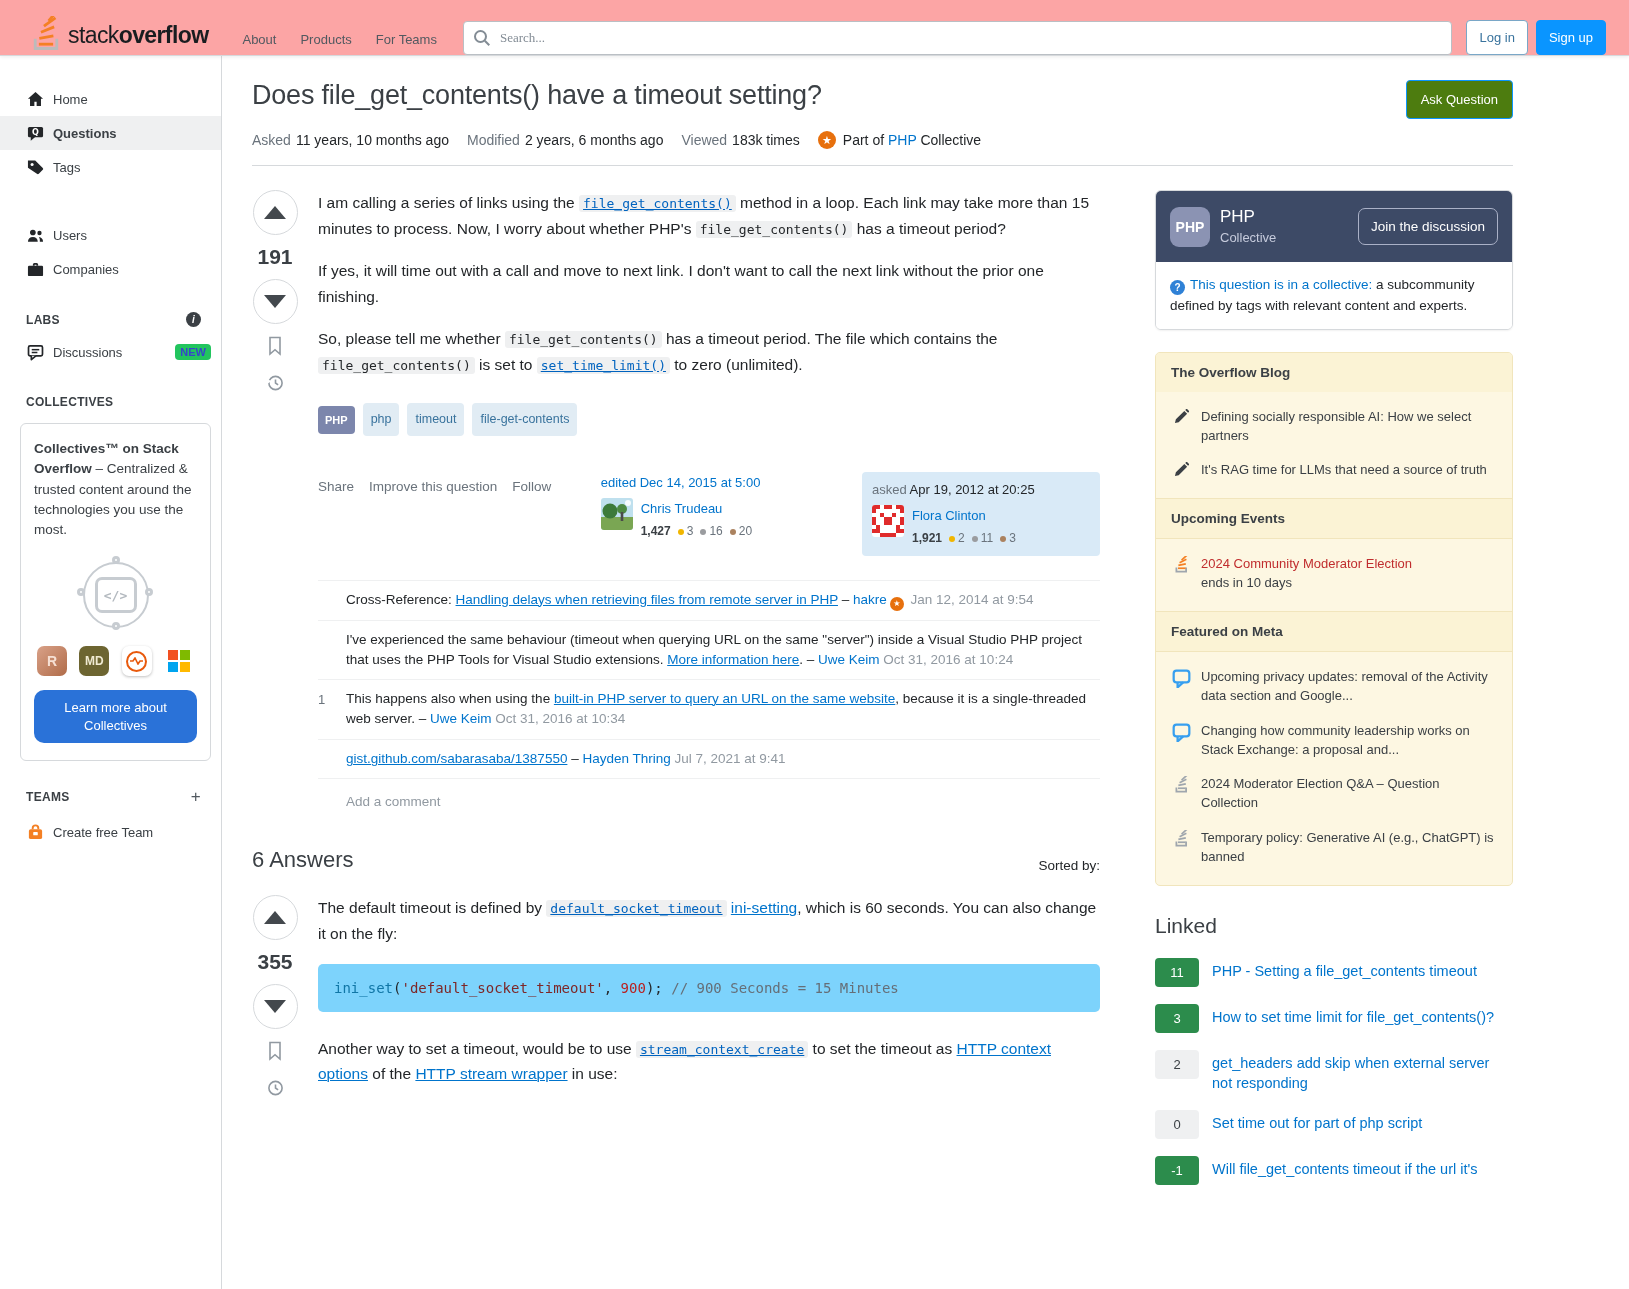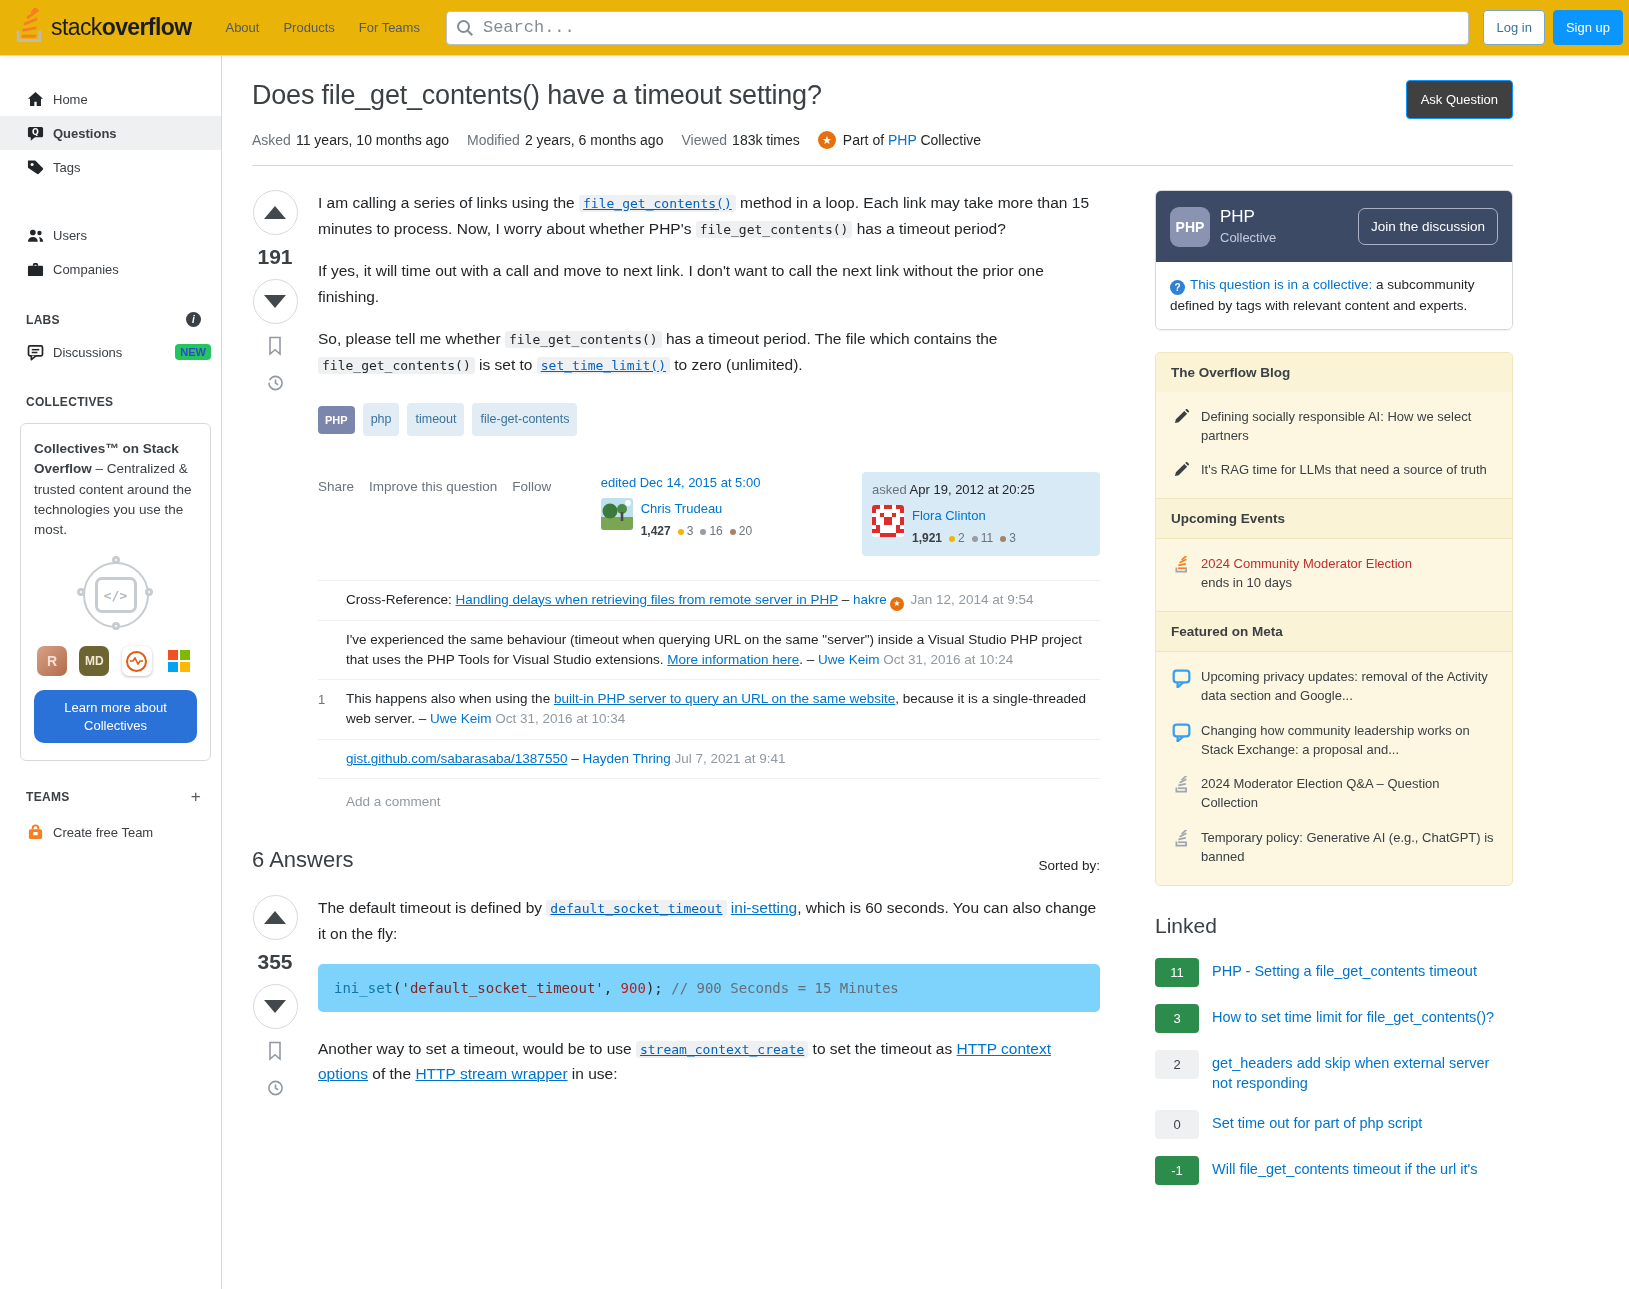--- a/index.html
+++ b/index.html
@@ -2,30 +2,30 @@
 <html><head>
 <meta charset="utf-8">
 <style>
   * { margin:0; padding:0; box-sizing:border-box; }
   html,body { width:1629px; height:1289px; overflow:hidden; background:#fff;
     font-family:"Liberation Sans","DejaVu Sans",sans-serif; color:#232629; }
   a { text-decoration:none; color:inherit; cursor:pointer; }
   .page { width:1629px; height:1289px; overflow:hidden; position:relative; background:#fff; }
 
   
-  .topbar { height:56px; display:flex; align-items:center; padding:0 6px;
-    border-bottom:1px solid #d6d9dc; box-shadow:0 1px 4px rgba(0,0,0,.08); position:relative; z-index:5; background:#eab308; }
+  .topbar { height:56px; display:flex; align-items:flex-end; padding:0 23px;
+    border-bottom:1px solid #d6d9dc; box-shadow:0 1px 4px rgba(0,0,0,.08); position:relative; z-index:5; background:#fca5a5; }
   .logo { display:flex; align-items:center; gap:7px; padding:0 8px; }
   .logo-text { font-size:23px; letter-spacing:-.6px; color:#191d20; }
   .logo-text b { font-weight:700; }
   .topnav { display:flex; align-items:center; margin-left:14px; }
   .topnav a { font-size:13px; color:#525960; padding:8px 12px; border-radius:16px; }
   .searchwrap { flex:1; margin:0 14px; position:relative; }
   .searchwrap input { width:100%; height:34px; border:1px solid #babfc4; border-radius:4px;
-    padding:0 10px 0 36px; font-size:17px; color:#232629; outline:none; font-family:Liberation Mono, monospace; }
+    padding:0 10px 0 36px; font-size:13px; color:#232629; outline:none; font-family:Liberation Serif, serif; }
   .searchwrap input::placeholder { color:#838c95; }
   .search-ic { position:absolute; left:10px; top:8px; }
   .btn { border-radius:4px; font-size:13px; padding:9px 12px; cursor:pointer; white-space:nowrap;
     font-family:inherit; display:inline-block; }
   .btn-login { background:#fff; border:1px solid #7aa7c7; color:#39739d; margin-right:8px; }
   .btn-signup { background:#0a95ff; border:1px solid #0a95ff; color:#fff; }
 
   
   .shell { display:flex; height:1233px; }
   .leftnav { width:222px; flex:0 0 222px; border-right:1px solid #d6d9dc; padding-top:26px; font-size:13px; }
@@ -59,21 +59,21 @@
   .ci-ms { background:transparent; }
   .ms-grid { display:grid; grid-template-columns:10px 10px; grid-template-rows:10px 10px; gap:2px; }
   .ms-grid i { display:block; }
   .btn-learn { display:block; width:100%; background:#2a72d8; color:#fff; text-align:center;
     border:none; border-radius:10px; font-size:13px; line-height:1.35; padding:9px 14px; cursor:pointer; font-family:inherit; }
 
   
   .content { flex:1; padding:24px 116px 0 30px; min-width:0; }
   .qtitle-row { display:flex; align-items:flex-start; gap:16px; }
   .qtitle { font-size:27px; font-weight:400; color:#3b4045; flex:1; letter-spacing:-.2px; }
-  .btn-ask { background:#404040; color:#fff; border:1px solid #0a95ff; padding:11px 14px; font-size:13px; }
+  .btn-ask { background:#4d7c0f; color:#fff; border:1px solid #0a95ff; padding:11px 14px; font-size:13px; }
   .qstats { display:flex; align-items:center; gap:18px; margin-top:12px; font-size:14px; }
   .qstats .lbl { color:#6a737c; margin-right:5px; }
   .qstats .val { color:#232629; }
   .partof { display:flex; align-items:center; gap:7px; }
   .rosette { width:18px; height:18px; border-radius:50%; background:#e7700d; color:#fff; display:inline-flex;
     align-items:center; justify-content:center; font-size:11px; flex:0 0 18px; }
   .lnk-plain { color:#0074cc; }
   .qheader hr { border:none; border-top:1px solid #d6d9dc; margin-top:16px; }
 
   .mainwrap { display:flex; gap:55px; padding-top:24px; }

